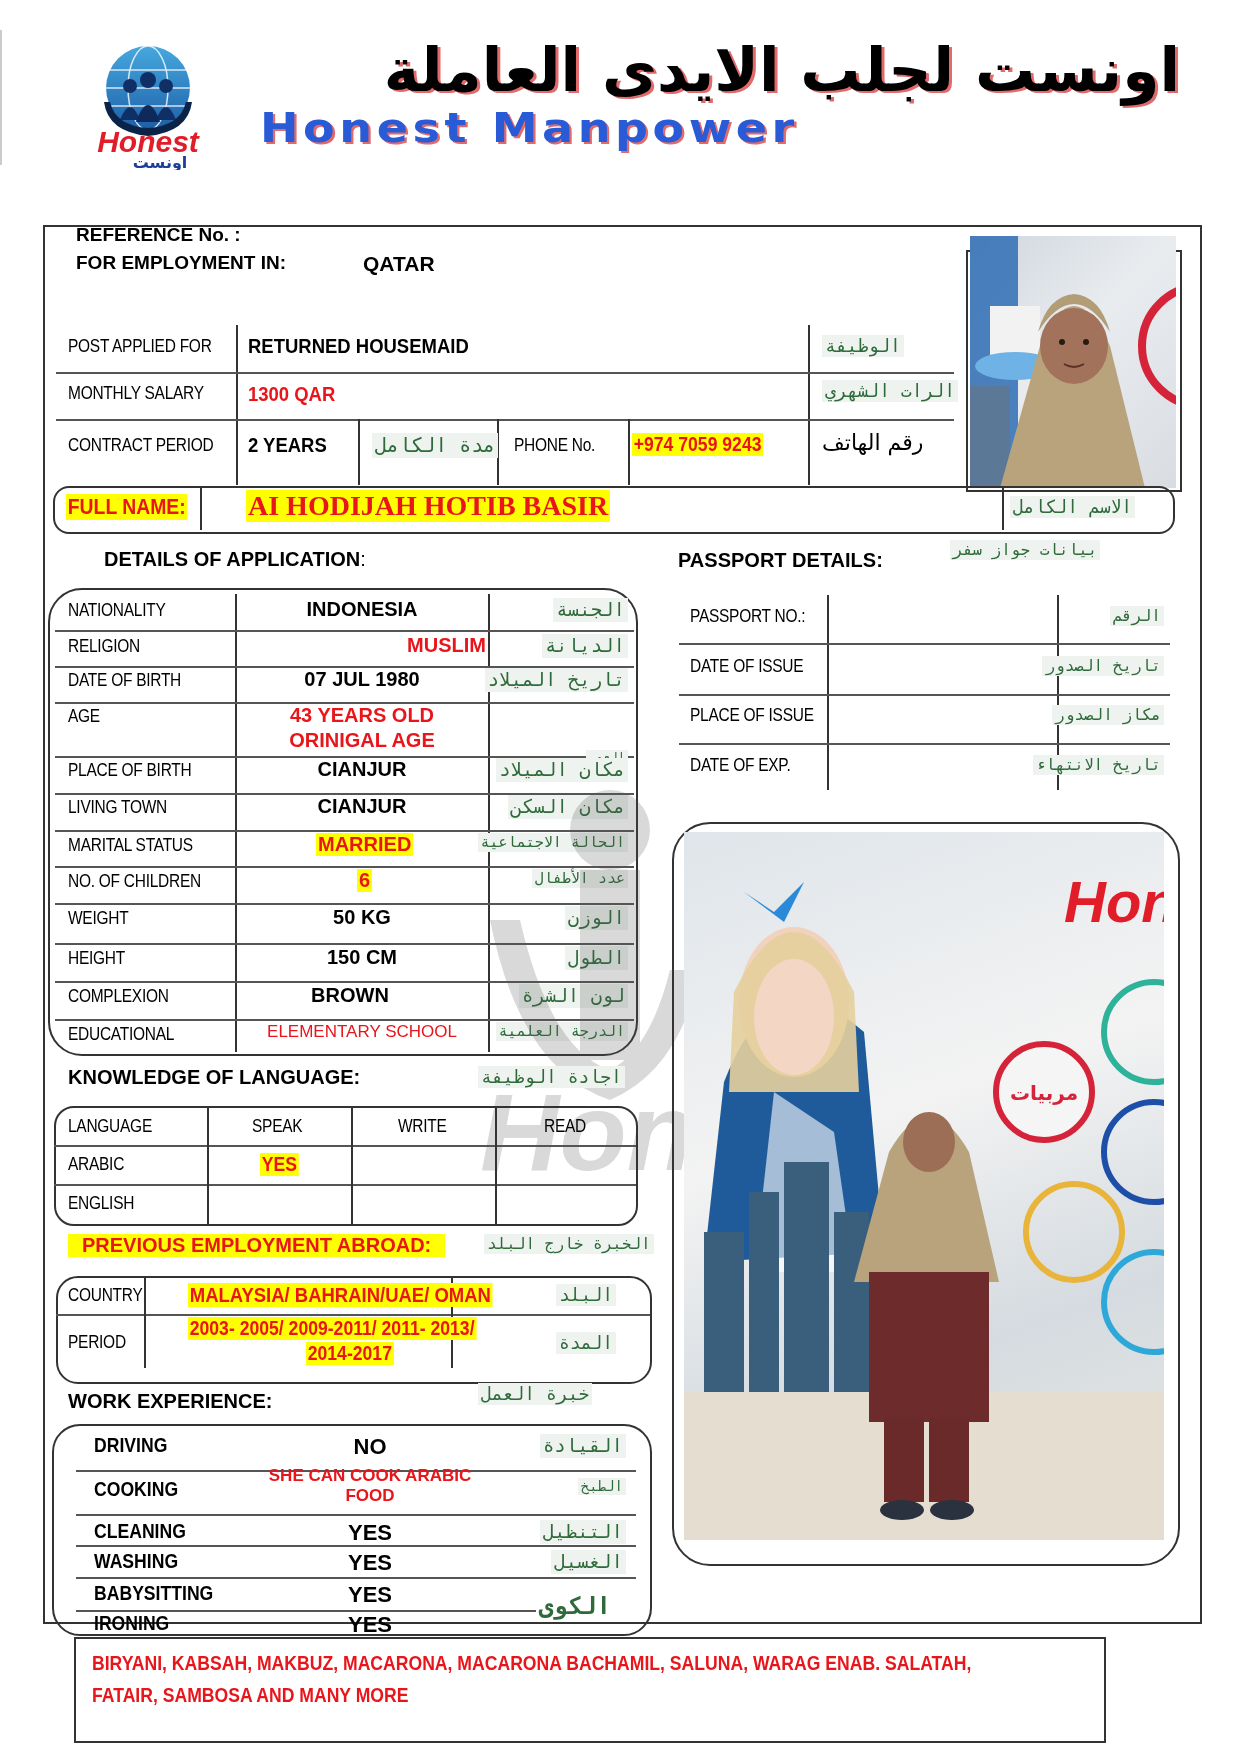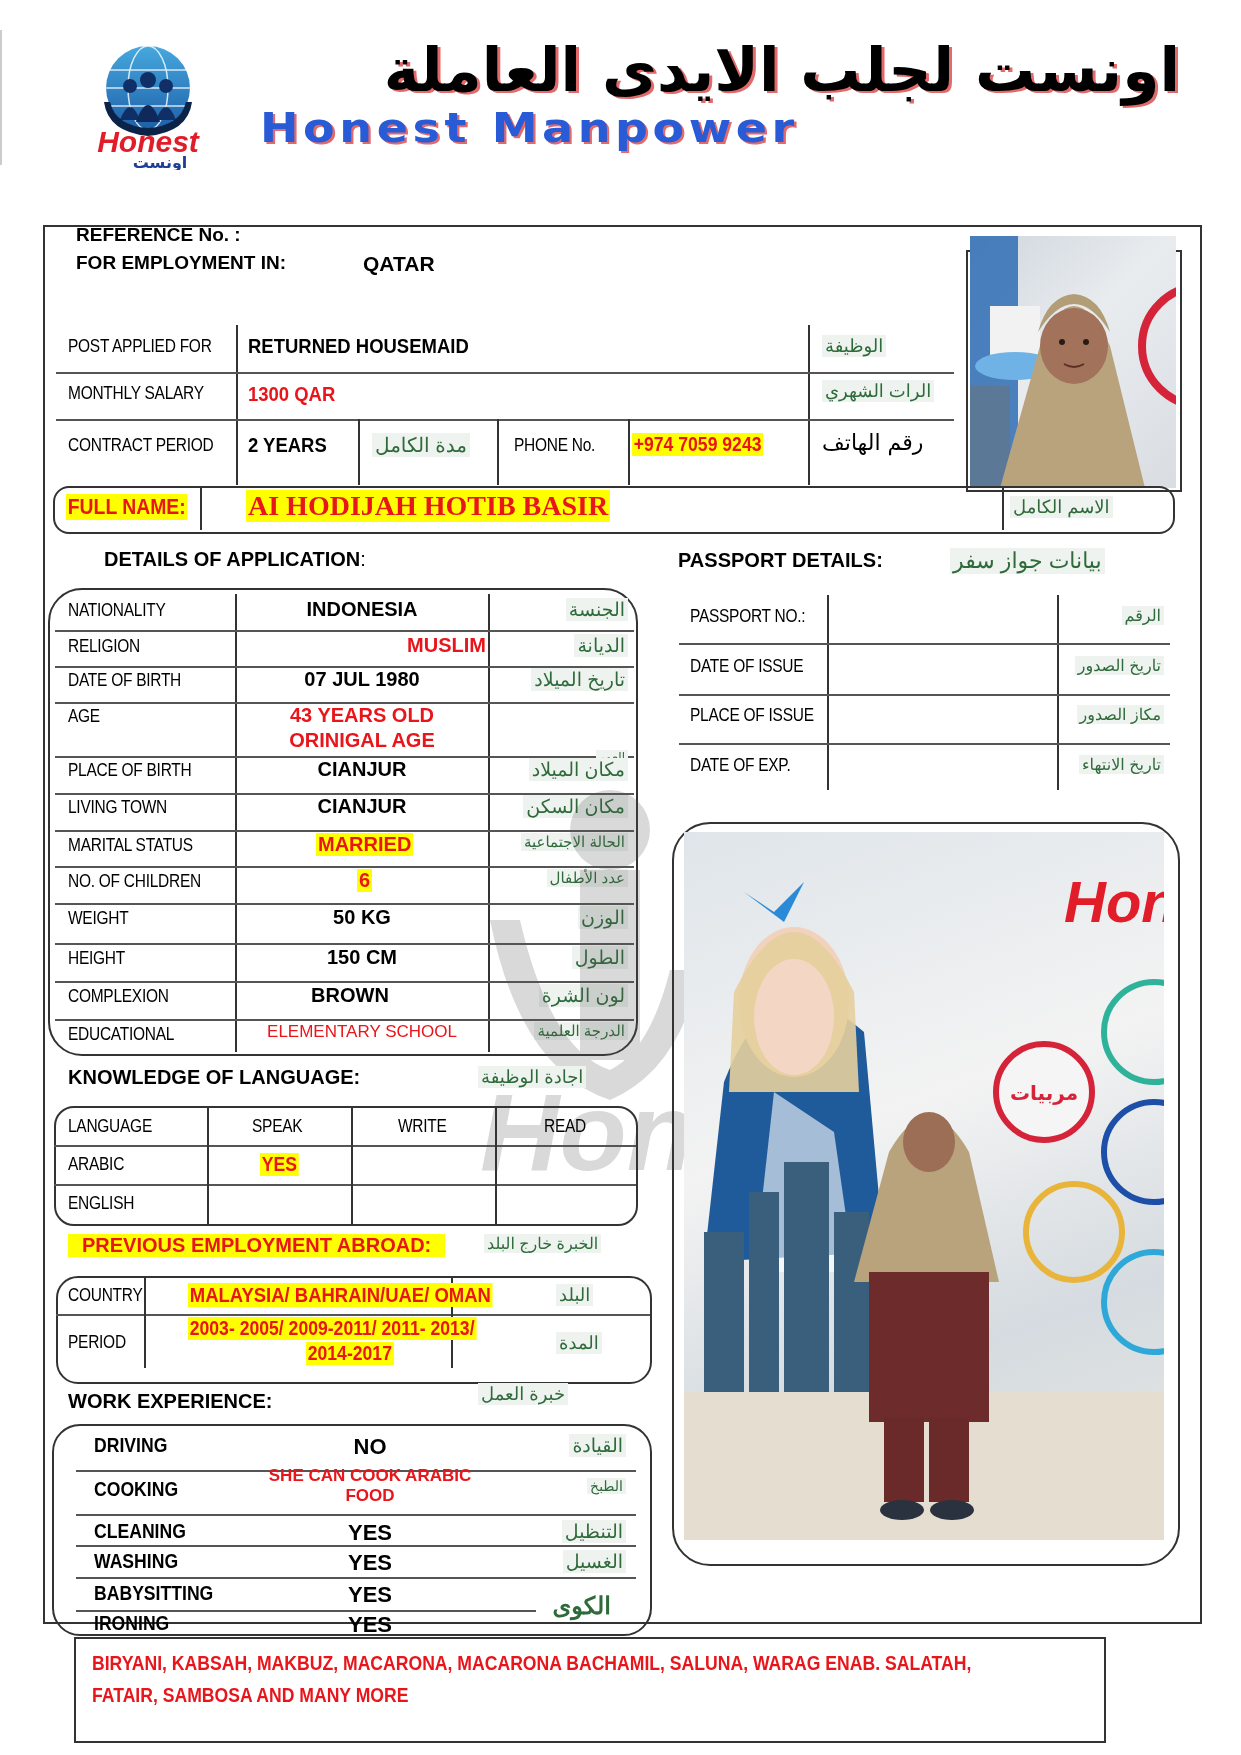--- a/index.html
+++ b/index.html
@@ -1,20 +1,20 @@
 <!DOCTYPE html>
 <html><head>
 <meta charset="utf-8">
 <style>
   html, body { margin:0; padding:0; background:#fff; }
   body { width:1241px; height:1755px; position:relative; overflow:hidden; font-family:"Liberation Sans", sans-serif; color:#000; }
   .abs { position:absolute; }
   .lbl { font-size:18px; font-weight:400; letter-spacing:-0.3px; transform:scaleX(0.86); transform-origin:left center; white-space:nowrap; }
   .val { font-weight:700; font-size:21px; white-space:nowrap; transform:scaleX(0.88); }
-  .ar { font-family:Liberation Sans, sans-serif; color:#2f6a3b; background:#eef3ef; font-size:18px; direction:rtl; white-space:nowrap; padding:0 3px; }
+  .ar { font-family:Liberation Mono, monospace; color:#2f6a3b; background:#eef3ef; font-size:18px; direction:rtl; white-space:nowrap; padding:0 3px; }
   .red { color:#e8151b; }
   .hl { background:#ffff00; }
   .hline { position:absolute; height:0; border-top:2px solid #555; }
   .vline { position:absolute; width:0; border-left:2px solid #333; }
   .rbox { position:absolute; border:2px solid #333; border-radius:26px; }
   .sect { font-weight:700; font-size:20px; white-space:nowrap; }
   .photo { position:absolute; overflow:hidden; }
 </style>
 </head>
 <body>
@@ -158,21 +158,21 @@
     <div class="abs ar" style="right: 613px; top: 946px; font-size: 19px;">الطول</div>
     <div class="abs lbl" style="left: 68px; top: 986px;">COMPLEXION</div>
     <div class="abs val" style="left: 226px; width: 248px; text-align: center; top: 984px; font-size: 20px; transform: none;">BROWN</div>
     <div class="abs ar" style="right: 613px; top: 984px; font-size: 19px;">لون الشرة</div>
     <div class="abs lbl" style="left: 68px; top: 1024px;">EDUCATIONAL</div>
     <div class="abs val red" style="left: 238px; width: 248px; text-align: center; top: 1022px; font-size: 17px; transform: none; font-weight: 400;">ELEMENTARY SCHOOL</div>
     <div class="abs ar" style="right: 613px; top: 1022px; font-size: 15px;">الدرجة العلمية</div>
   </div>
 
 <div class="abs sect" style="left:678px;top:549px;">PASSPORT DETAILS:</div>
-<div class="abs ar" style="left:950px;top:540px;font-size:22px;margin-top:8px;">بيانات جواز سفر</div>
+<div class="abs ar" style="left:950px;top:540px;font-size:16px;">بيانات جواز سفر</div>
 <div class="vline" style="left:827px;top:595px;height:195px;"></div>
 <div class="vline" style="left:1057px;top:595px;height:195px;"></div>
 <div id="passport-rows">
     <div class="hline" style="left: 679px; top: 643px; width: 491px;"></div>
     <div class="hline" style="left: 679px; top: 694px; width: 491px;"></div>
     <div class="hline" style="left: 679px; top: 743px; width: 491px;"></div>
     <div class="abs lbl" style="left: 690px; top: 606px;">PASSPORT NO.:</div>
     <div class="abs" style="left: 840px; top: 606px; width: 210px; height: 24px;"></div>
     <div class="abs ar" style="right: 77px; top: 606px; font-size: 16px;">الرقم</div>
     <div class="abs lbl" style="left: 690px; top: 656px;">DATE OF ISSUE</div>

